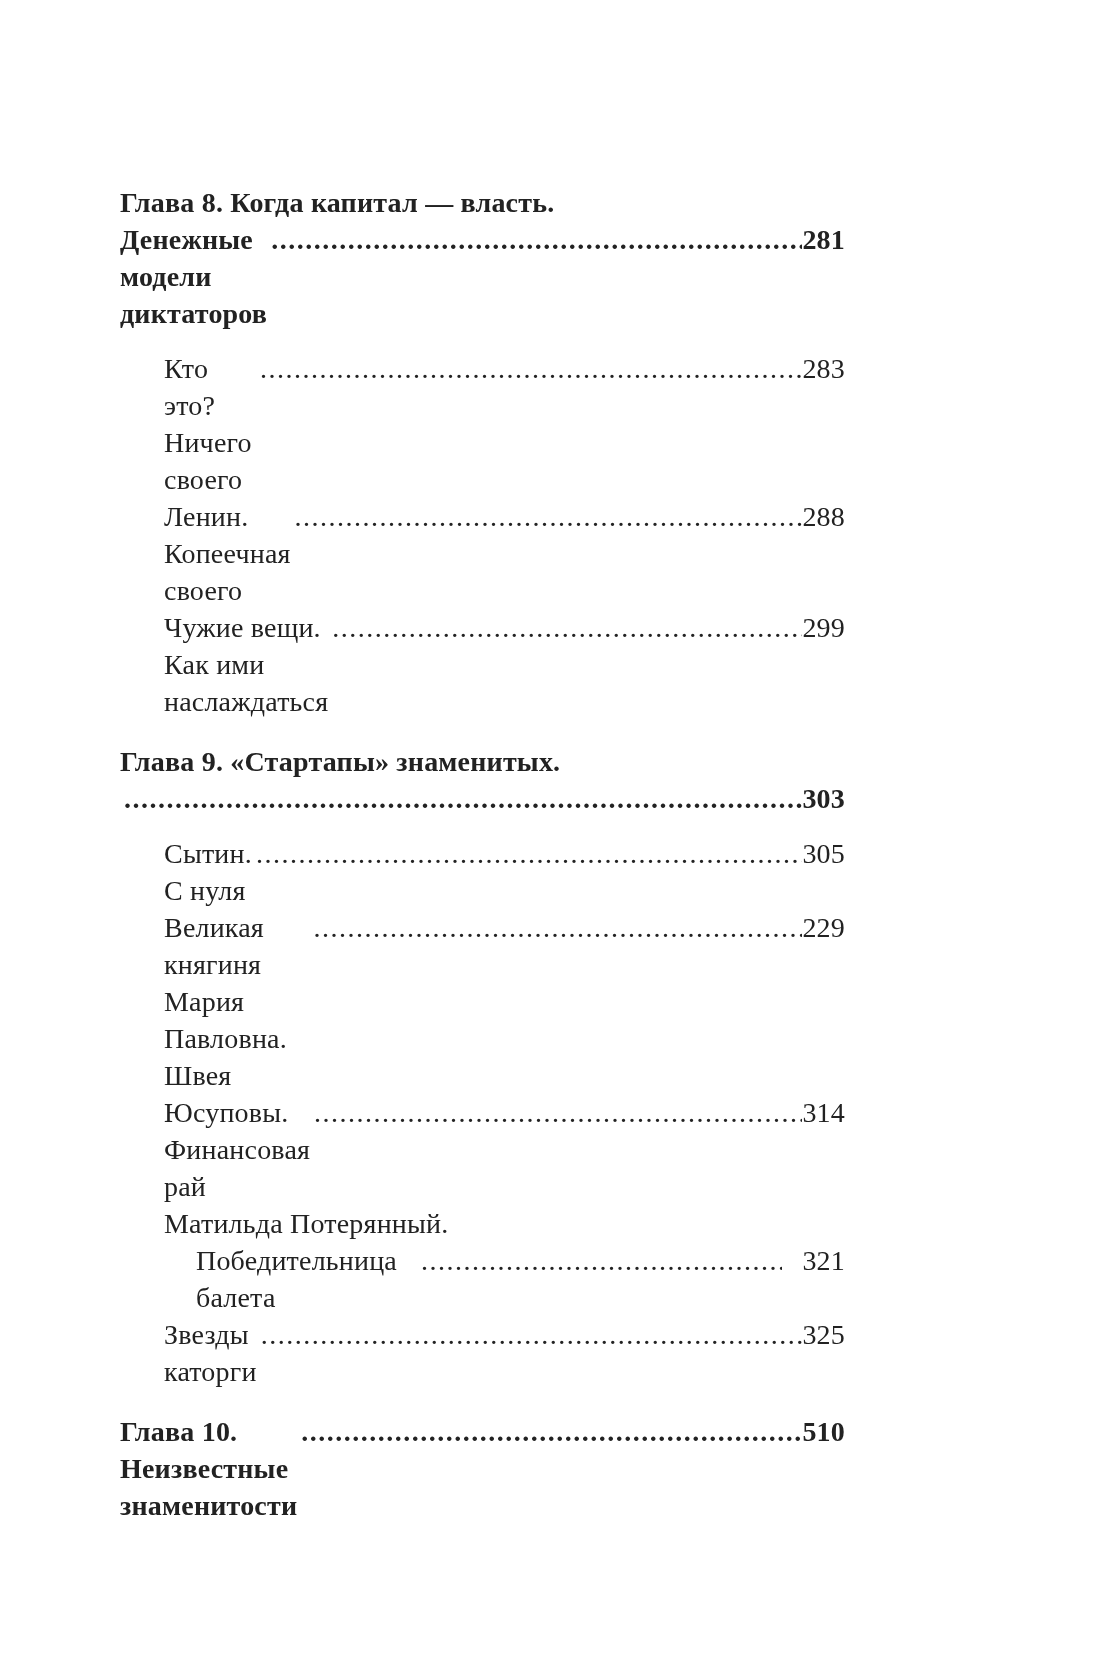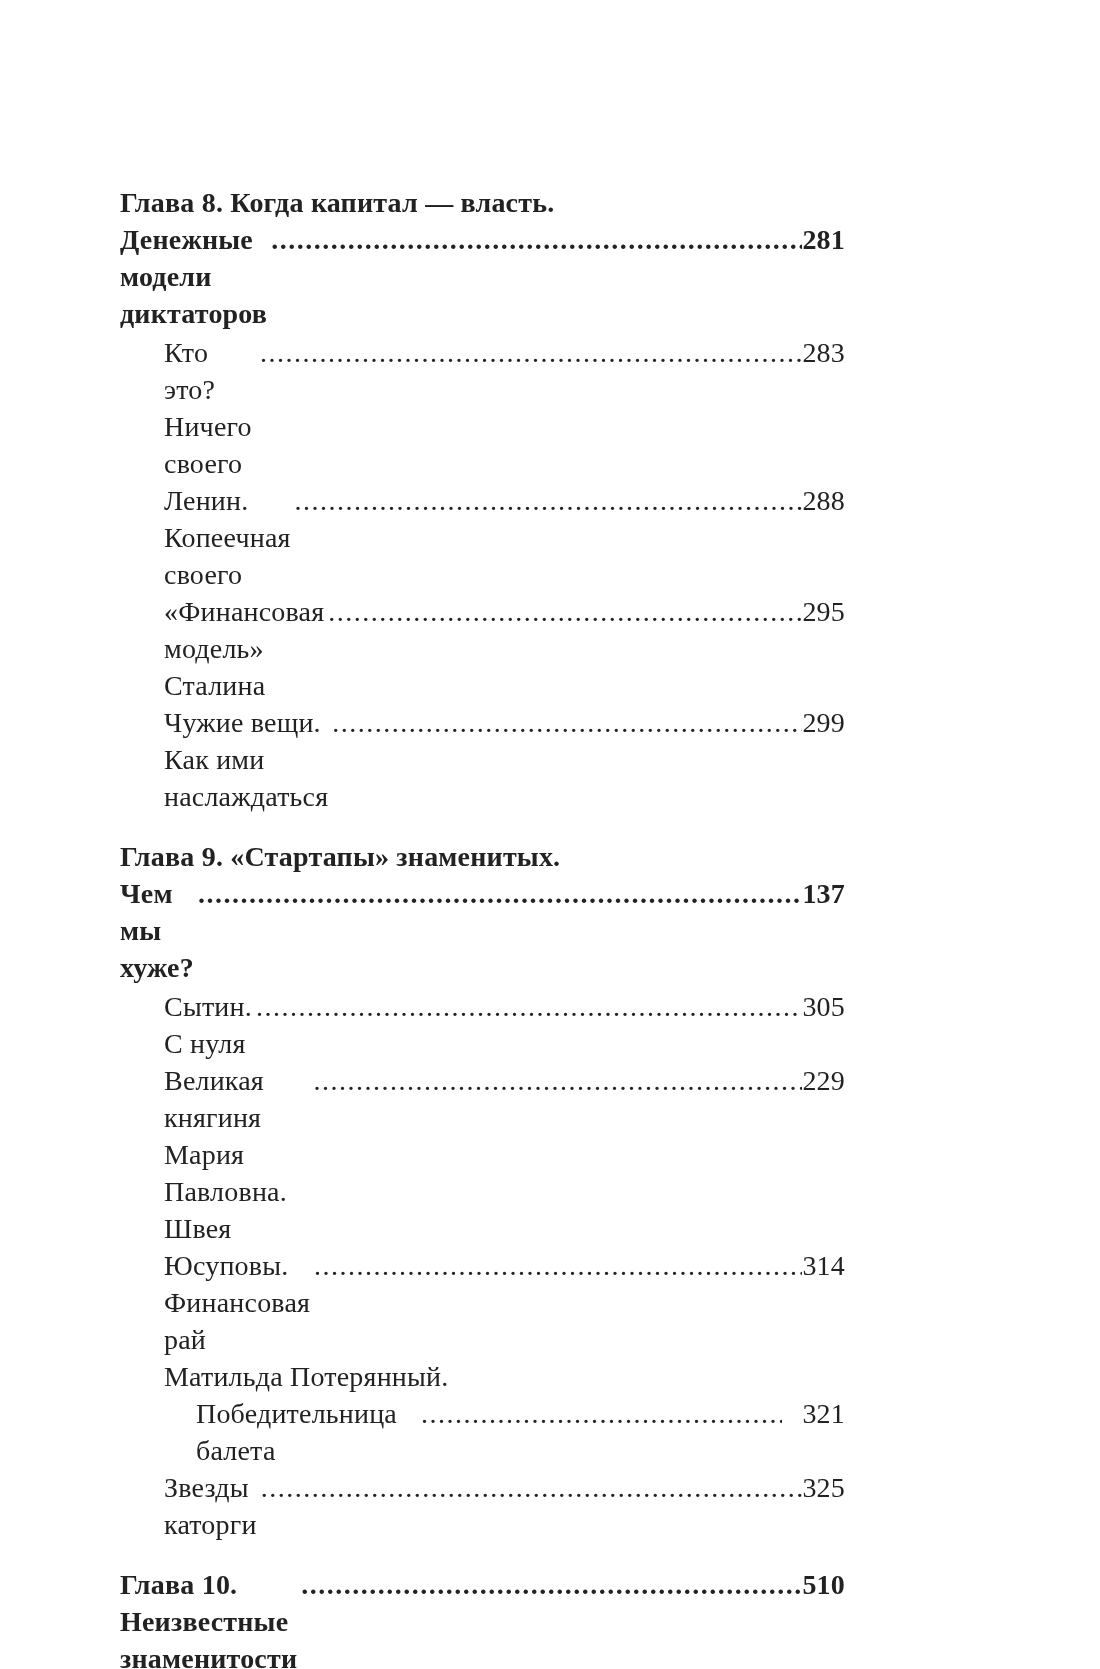--- a/index.html
+++ b/index.html
@@ -24,21 +24,21 @@
     display: flex;
     align-items: baseline;
     font-size: 28px;
     line-height: 37px;
     letter-spacing: 0.2px;
   }
   .heading-line {
     font-weight: bold;
   }
   .toc-entries {
-    margin-top: 2px;
+    margin-top: 18px;
   }
   .toc-section {
     margin-top: 23px;
   }
   .toc-section:first-child {
     margin-top: 0;
   }
   .toc-entry .toc-line {
     padding-left: 44px;
   }
@@ -90,42 +90,34 @@
           </div>
           <div class="toc-entry">
             <div class="toc-line entry-line">
               <span class="toc-text">Ленин. Копеечная своего</span>
               <span class="dots"></span>
               <span class="pagenum">288</span>
             </div>
           </div>
           <div class="toc-entry">
             <div class="toc-line entry-line">
-              <span class="toc-text">«Финансовая модель» Сталина</span>
-              <span class="dots"></span>
-              <span class="pagenum">295</span>
-            </div>
-          </div>
-          <div class="toc-entry">
-            <div class="toc-line entry-line">
               <span class="toc-text">Чужие вещи. Как ими наслаждаться</span>
               <span class="dots"></span>
               <span class="pagenum">299</span>
             </div>
           </div>
         </div>
       </section>
       <section class="toc-section">
         <div class="toc-line heading-line">
           <span class="toc-text">Глава 9. «Стартапы» знаменитых.</span>
         </div>
         <div class="toc-line heading-line">
-          <span class="toc-text">Чем мы хуже?</span>
           <span class="dots"></span>
-          <span class="pagenum">137</span>
+          <span class="pagenum">303</span>
         </div>
         <div class="toc-entries">
           <div class="toc-entry">
             <div class="toc-line entry-line">
               <span class="toc-text">Сытин. С нуля</span>
               <span class="dots"></span>
               <span class="pagenum">305</span>
             </div>
           </div>
           <div class="toc-entry">

